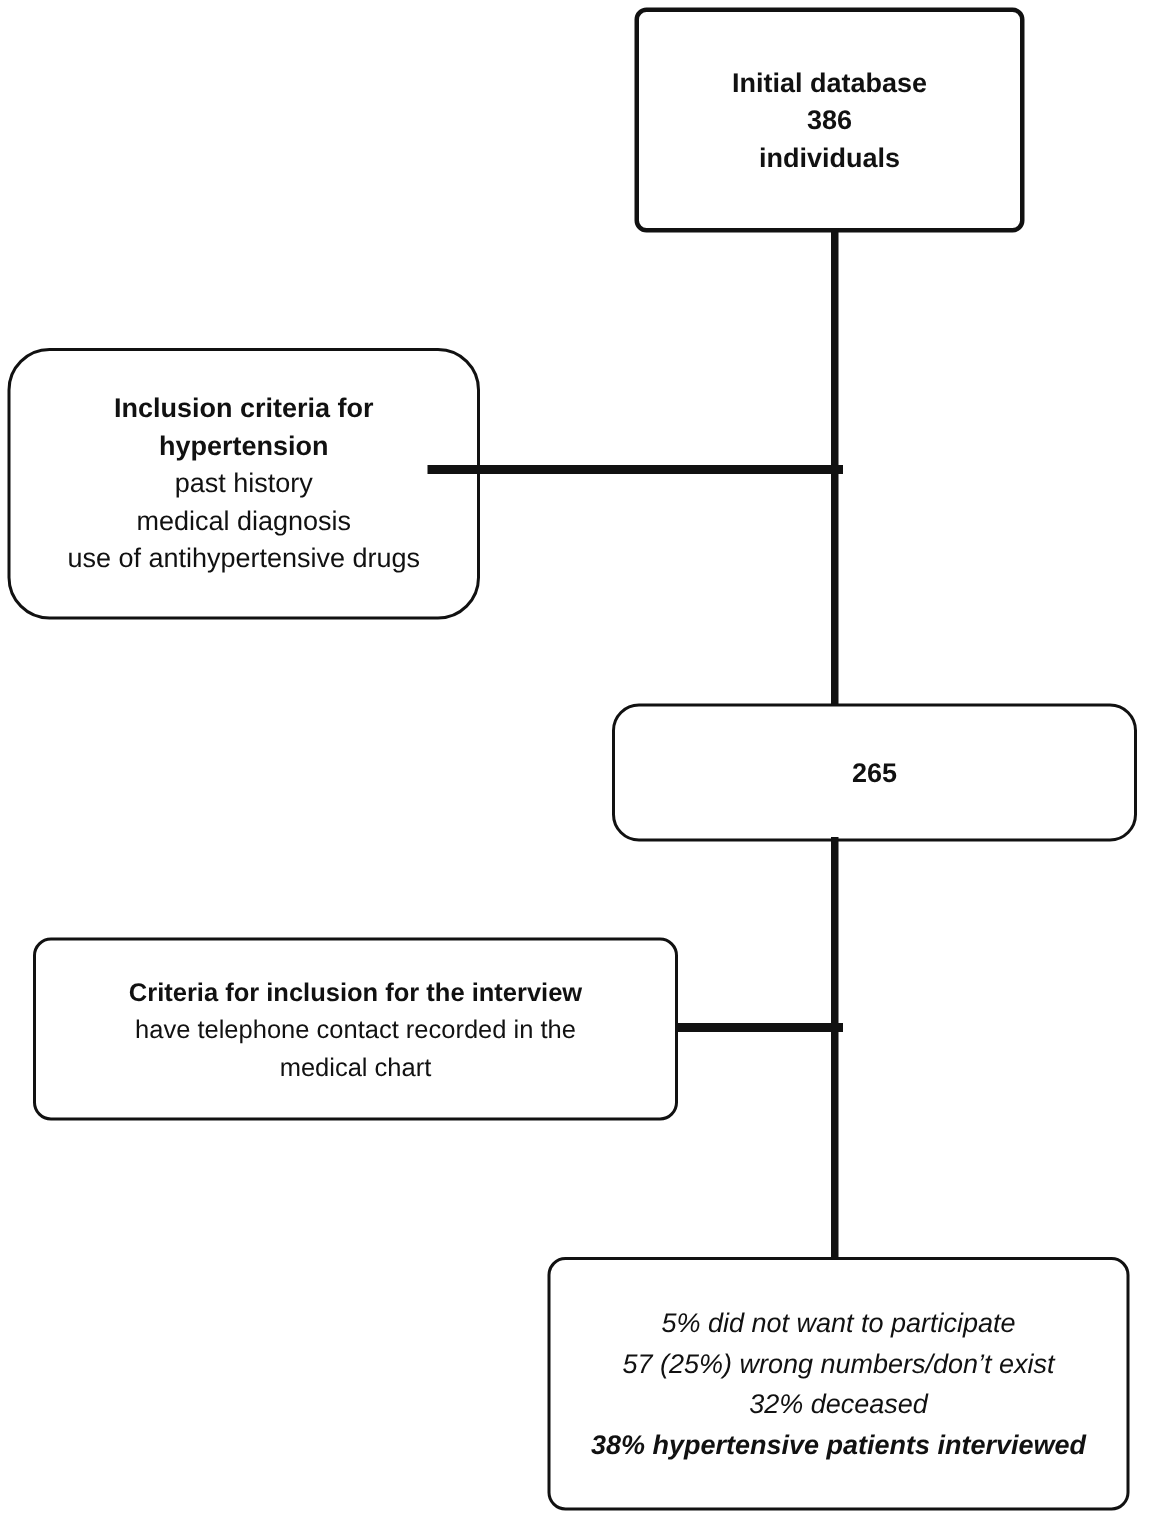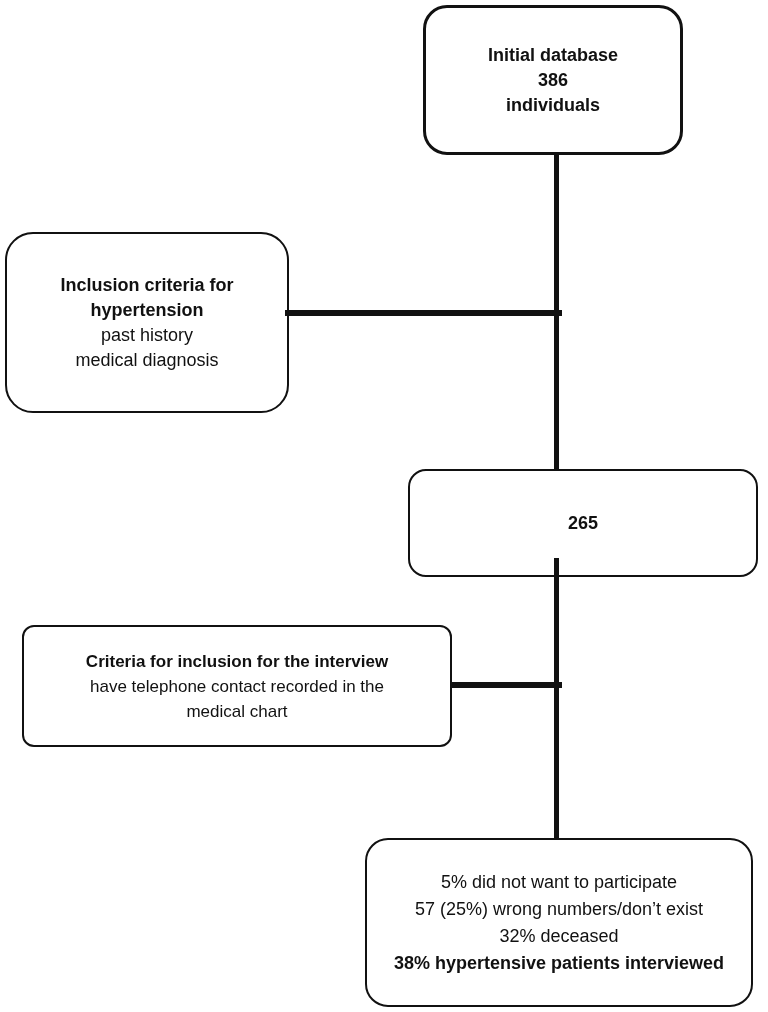--- a/index.html
+++ b/index.html
@@ -32,27 +32,27 @@
     line-height: 25px;
     white-space: nowrap;
   }
   .bold { font-weight: bold; }
   .conn {
     position: absolute;
     background: #111111;
   }
 
   
-  #box-initial   { left: 423px; top: 5px;   width: 260px; height: 150px; border-radius: 24px; }
-  #box-inclusion { left: 5px;   top: 232px; width: 284px; height: 181px; border-radius: 28px; border-width: 2.5px; text-align: center; }
+  #box-initial   { left: 423px; top: 5px;   width: 260px; height: 150px; border-radius: 8px; }
+  #box-inclusion { left: 5px;   top: 232px; width: 315px; height: 181px; border-radius: 28px; border-width: 2.5px; text-align: center; }
   #box-inclusion .line { line-height: 25px; }
-  #box-265       { left: 408px; top: 469px; width: 350px; height: 108px;  border-radius: 18px; border-width: 2.5px; justify-content: center; }
+  #box-265       { left: 408px; top: 469px; width: 350px; height: 92px;  border-radius: 18px; border-width: 2.5px; justify-content: center; }
   #box-interview { left: 22px;  top: 625px; width: 430px; height: 122px; border-radius: 12px; border-width: 2.5px; }
   #box-interview .line { font-size: 17px; line-height: 25px; }
-  #box-outcome   { left: 365px; top: 838px; width: 388px; height: 169px; border-radius: 23px; border-width: 2.5px; }
+  #box-outcome   { left: 365px; top: 838px; width: 388px; height: 169px; border-radius: 12px; border-width: 2.5px; font-style: italic; }
   #box-outcome .line { line-height: 27px; }
 
   
   #conn-v1 { left: 554px; top: 152px; width: 5px;   height: 320px; }
   #conn-h1 { left: 285px; top: 310px; width: 277px; height: 6px;  }
   #conn-v2 { left: 554px; top: 558px; width: 5px;   height: 283px; }
   #conn-h2 { left: 450px; top: 682px; width: 112px; height: 6px;  }
 </style>
 </head>
 <body>
@@ -65,20 +65,21 @@
     <div class="line bold">individuals</div>
   </div>
 
   <div class="conn" id="conn-v1"></div>
 
   <div class="box" id="box-inclusion">
     <div class="line bold">Inclusion criteria for</div>
     <div class="line bold">hypertension</div>
     <div class="line">past history</div>
     <div class="line">medical diagnosis</div>
+    <div class="line">use of antihypertensive drugs</div>
   </div>
 
   <div class="conn" id="conn-h1"></div>
 
   <div class="box" id="box-265">
     <div class="line bold">265</div>
   </div>
 
   <div class="conn" id="conn-v2"></div>
 

